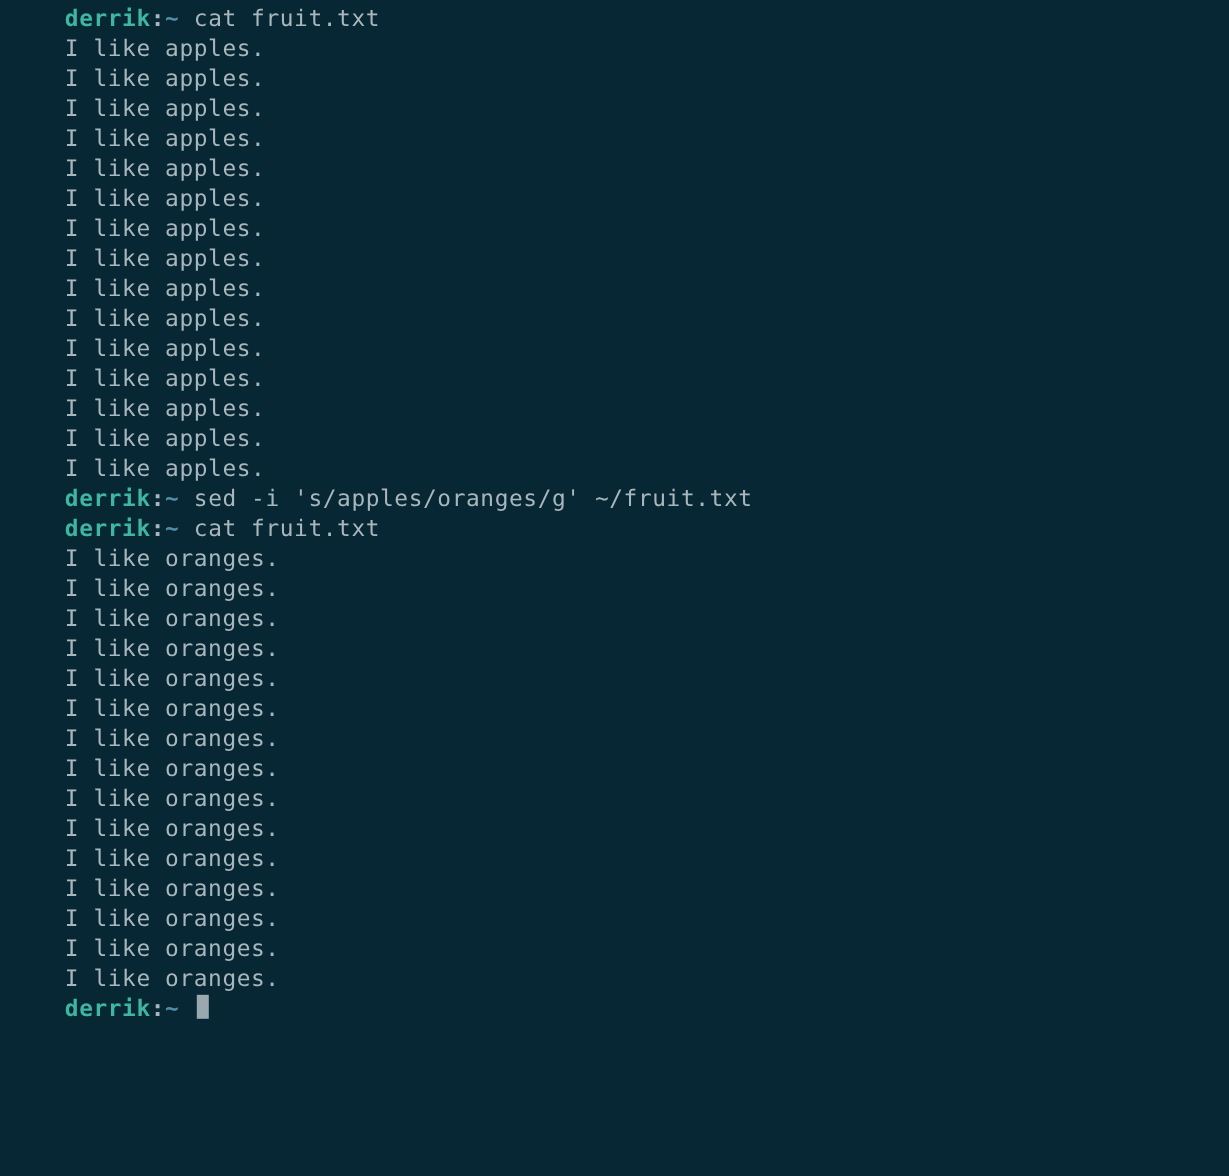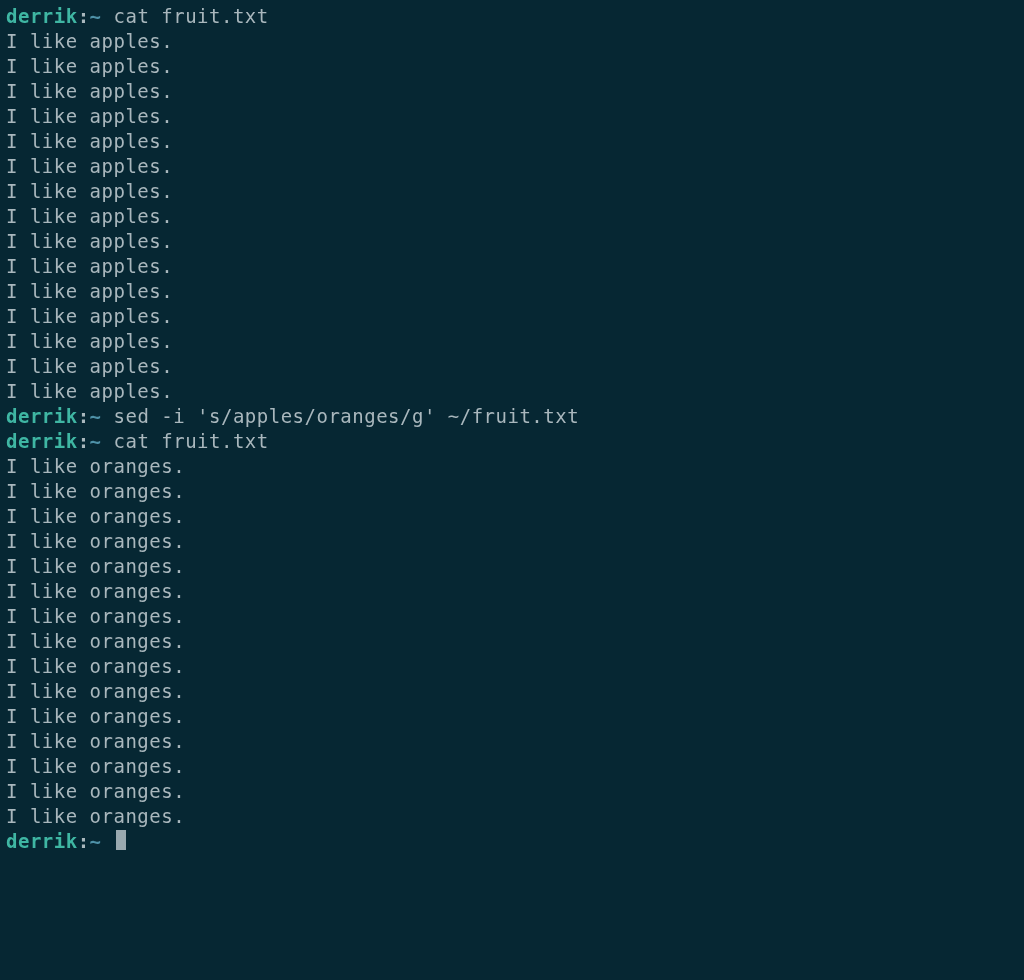--- a/index.html
+++ b/index.html
@@ -11,20 +11,21 @@
     overflow: hidden;
   }
   .terminal {
     font-family: "DejaVu Sans Mono", "Liberation Mono", "Courier New", monospace;
     font-size: 19px;
     line-height: 25px;
     letter-spacing: 0.5px;
     color: #a9b7bd;
     padding: 4px 6px;
     white-space: pre;
+    margin-left: 48px;
   }
   .line { display: block; }
   .prompt-user { color: #3fb6a3; font-weight: bold; }
   .prompt-sep  { color: #a9b7bd; font-weight: bold; }
   .prompt-path { color: #4e91a8; font-weight: bold; }
   .cursor {
     display: inline-block;
     width: 10px;
     height: 20px;
     background: #9aa9af;

